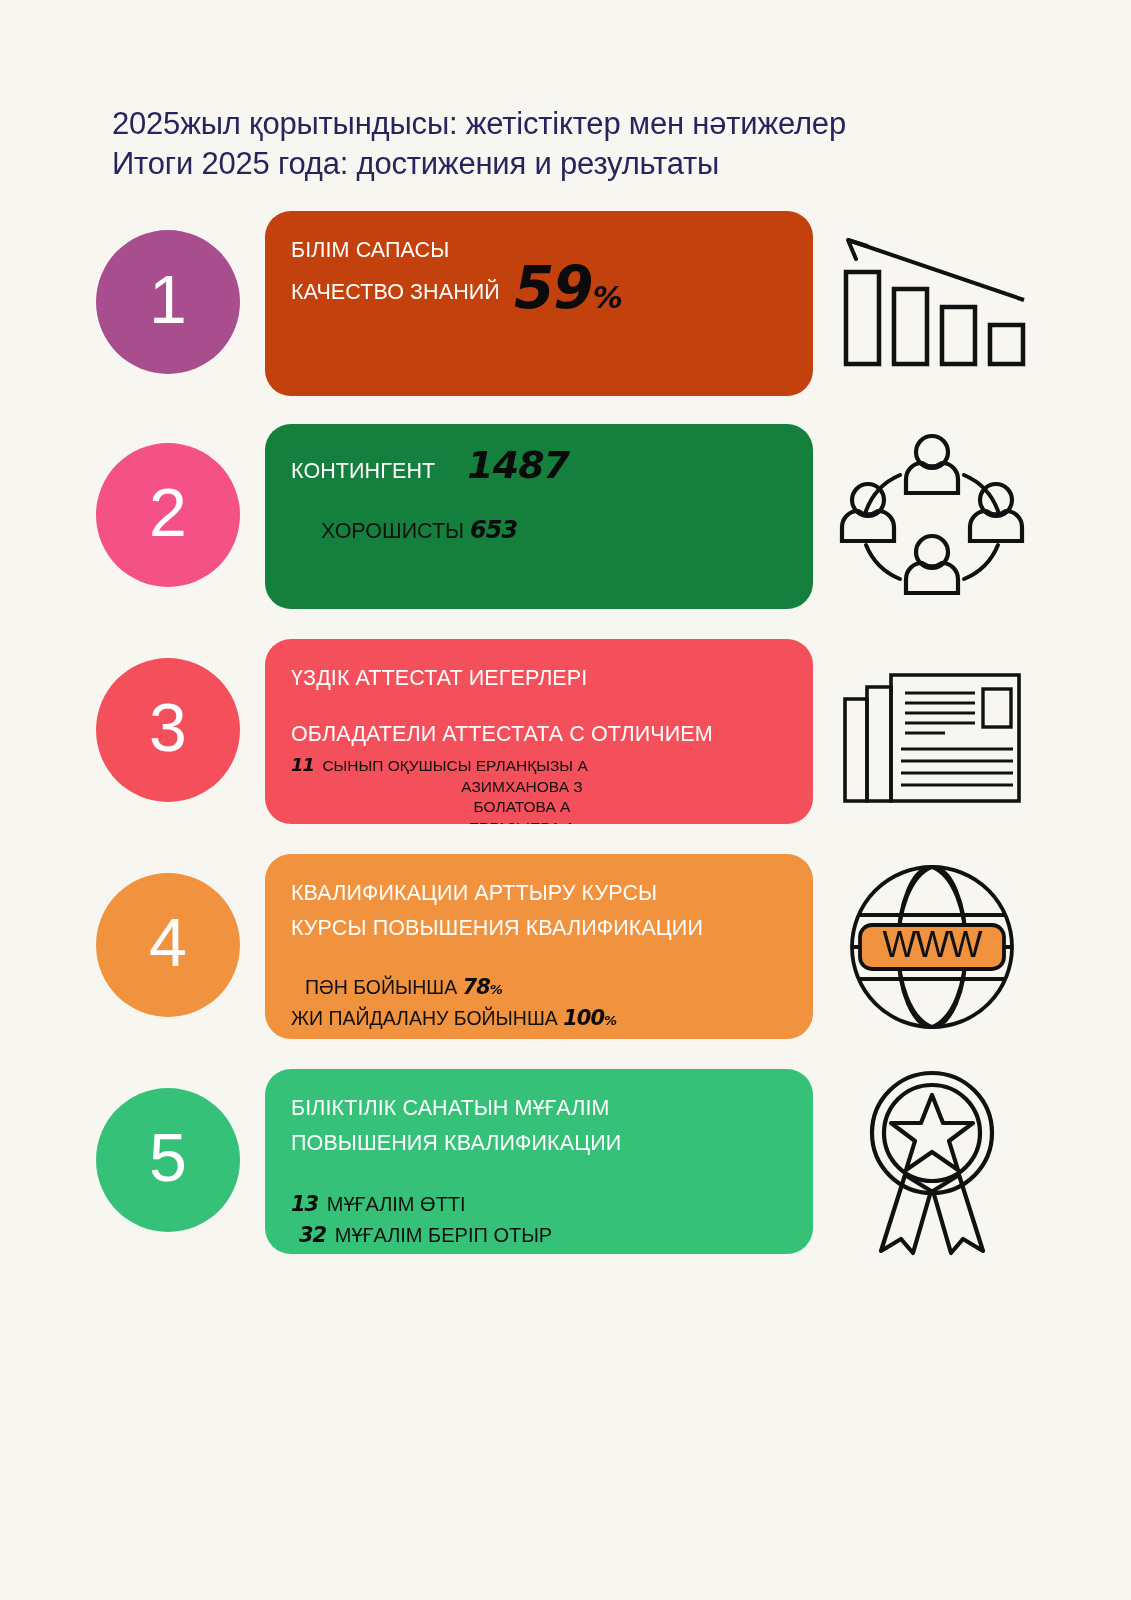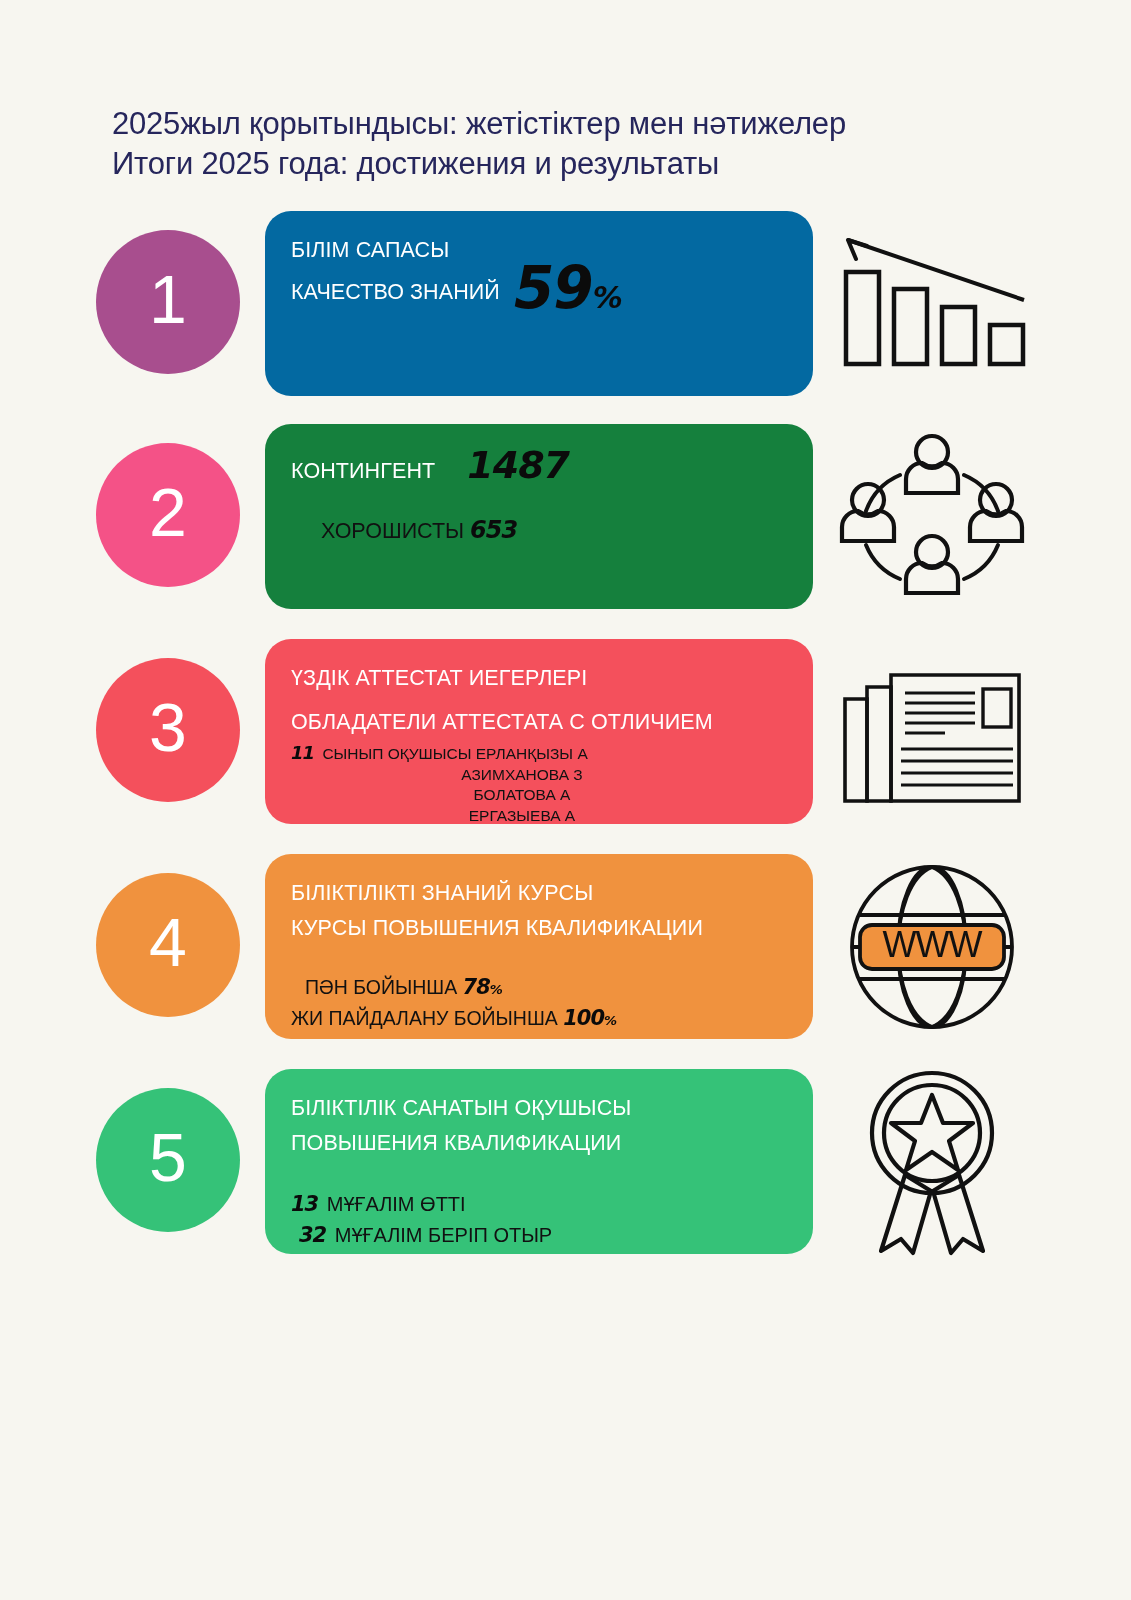--- a/index.html
+++ b/index.html
@@ -95,21 +95,21 @@
     line-height: 1.62;
     margin-top: 22px;
     text-align: left;
     padding-left: 22px;
   }
   .c2-sub .sl { display: block; white-space: nowrap; }
   .c2-sub .sl.indent { padding-left: 8px; }
   .c2-sub .bignum { font-size: 24px; }
 
   
-  .c3-head .hl:first-child { margin-bottom: 9px; }
+  .c3-head .hl:first-child { margin-bottom: 21px; }
   .c3-names {
     color: #111;
     font-size: 15.5px;
     line-height: 1.33;
     margin-top: 1px;
   }
   .c3-first { white-space: nowrap; }
   .c3-first .bignum { font-size: 18px; margin-right: 4px; }
   .c3-rest { text-align: center; padding-right: 34px; }
   .c3-rest span { display: block; }
@@ -155,21 +155,21 @@
   <div class="title-block">
     <span class="title-line">2025жыл қорытындысы: жетістіктер мен нәтижелер</span>
     <span class="title-line">Итоги 2025 года: достижения и результаты</span>
   </div>
 
   <div class="row r1">
     <div class="circle" style="background:#A84E8E">
       <span>1</span>
     </div>
 
-    <div class="card" style="background:#0369a1">
+    <div class="card" style="background:#c2410c">
       <div class="card-head c1-head">
         <span class="hl">БІЛІМ САПАСЫ</span>
         <div class="c1-inline">
           <span class="hl">КАЧЕСТВО ЗНАНИЙ</span>
           <span class="bignum n59"><span>59</span><span class="pct">%</span></span>
         </div>
       </div>
     </div>
 
     <div class="icon">
@@ -279,21 +279,21 @@
     </div>
   </div>
 
   <div class="row r4">
     <div class="circle" style="background:#F0923E">
       <span>4</span>
     </div>
 
     <div class="card" style="background:#F0923E">
       <div class="card-head">
-        <span class="hl">БІЛІКТІЛІКТІ ЗНАНИЙ КУРСЫ</span>
+        <span class="hl">КВАЛИФИКАЦИИ АРТТЫРУ КУРСЫ</span>
         <span class="hl">КУРСЫ ПОВЫШЕНИЯ КВАЛИФИКАЦИИ</span>
       </div>
       <div class="c4-sub">
         <span class="sl pad">
           <span>ПӘН БОЙЫНША</span>
           <span class="bignum"><span>78</span><span class="pct">%</span></span>
         </span>
         <span class="sl">
           <span>ЖИ ПАЙДАЛАНУ БОЙЫНША</span>
           <span class="bignum"><span>100</span><span class="pct">%</span></span>
@@ -319,21 +319,21 @@
     </div>
   </div>
 
   <div class="row r5">
     <div class="circle" style="background:#35C278">
       <span>5</span>
     </div>
 
     <div class="card" style="background:#35C278">
       <div class="card-head">
-        <span class="hl">БІЛІКТІЛІК САНАТЫН ОҚУШЫСЫ</span>
+        <span class="hl">БІЛІКТІЛІК САНАТЫН МҰҒАЛІМ</span>
         <span class="hl">ПОВЫШЕНИЯ КВАЛИФИКАЦИИ</span>
       </div>
       <div class="c5-sub">
         <span class="sl">
           <span class="bignum">13</span>
           <span>МҰҒАЛІМ ӨТТІ</span>
         </span>
         <span class="sl pad">
           <span class="bignum">32</span>
           <span>МҰҒАЛІМ БЕРІП ОТЫР</span>

